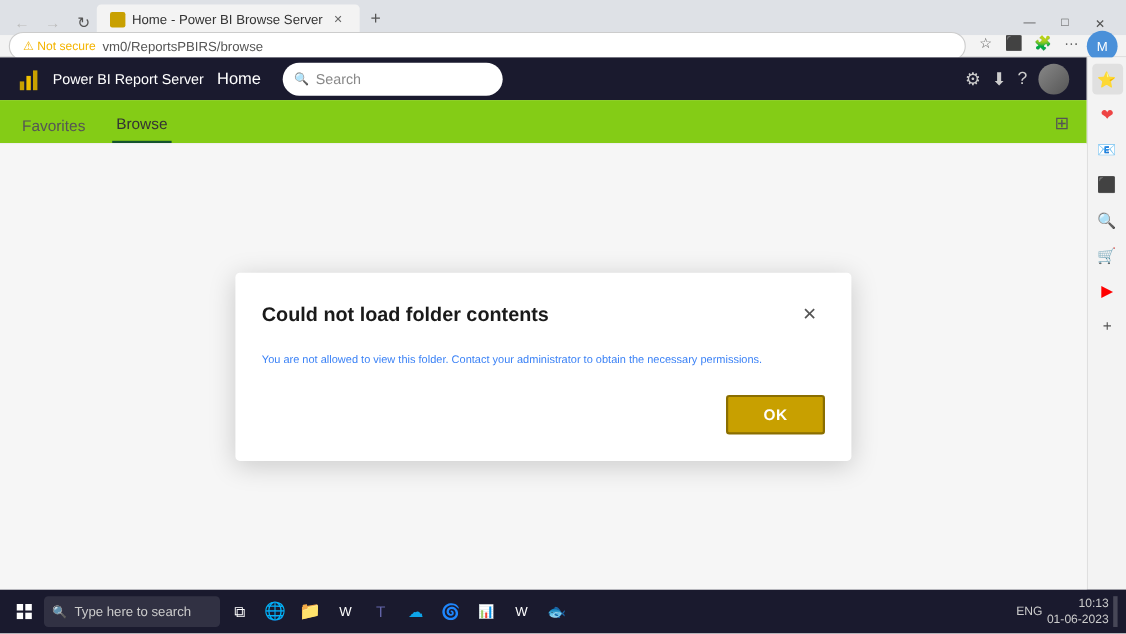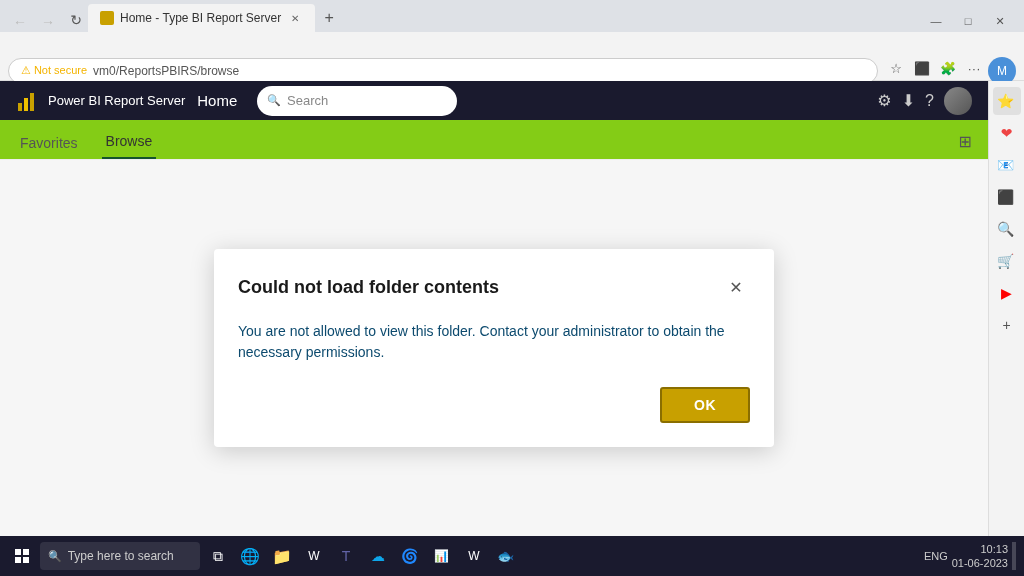--- a/index.html
+++ b/index.html
@@ -31,21 +31,20 @@
     .new-tab-btn { width: 28px; height: 28px; display: flex; align-items: center; justify-content: center; cursor: pointer; color: #555; font-size: 16px; }
 
     .address-bar-row {
       height: 20px;
       background: #f3f3f3;
       display: flex;
       align-items: center;
       padding: 0 8px;
       gap: 6px;
       border-bottom: 1px solid #ddd;
-      margin-top: 29px;
     }
     .nav-btn { width: 24px; height: 24px; display: flex; align-items: center; justify-content: center; border-radius: 50%; cursor: pointer; color: #555; font-size: 14px; border: none; background: transparent; }
     .nav-btn.disabled { color: #bbb; cursor: default; }
     .address-input {
       flex: 1;
       height: 26px;
       border: 1px solid #ccc;
       border-radius: 13px;
       padding: 0 12px;
       font-size: 12px;
@@ -176,22 +175,22 @@
       justify-content: center;
       cursor: pointer;
       color: #555;
       font-size: 16px;
       border: none;
       background: transparent;
       border-radius: 3px;
     }
     .dialog-body {
       padding: 8px 38px 24px 24px;
-      font-size: 14px;
-      color: #0c4a6e;
+      font-size: 10px;
+      color: #3b82f6;
       line-height: 1.5;
     }
     .dialog-footer {
       padding: 0 24px 24px 24px;
       display: flex;
       justify-content: flex-end;
     }
     .ok-button {
       background: #c8a000;
       color: white;
@@ -241,21 +240,21 @@
 <div class="browser-frame">
 
   <div class="tab-bar">
     <div class="browser-controls">
       <button class="nav-btn disabled">←</button>
       <button class="nav-btn disabled">→</button>
       <button class="nav-btn">↻</button>
     </div>
     <div class="active-tab">
       <div class="tab-favicon"></div>
-      <span>Home - Type BI Report Server</span>
+      <span>Home - Power BI Browse Server</span>
       <span class="tab-close">✕</span>
     </div>
     <div class="new-tab-btn">+</div>
     <div class="window-controls">
       <button class="win-btn">—</button>
       <button class="win-btn">□</button>
       <button class="win-btn close">✕</button>
     </div>
   </div>
 

